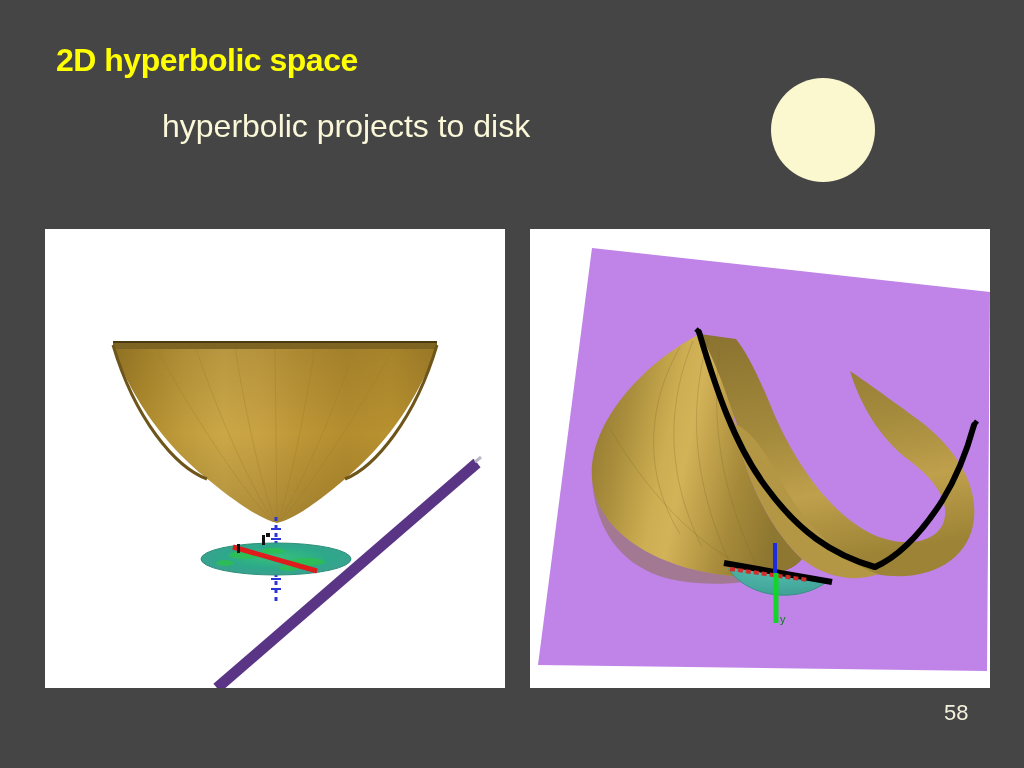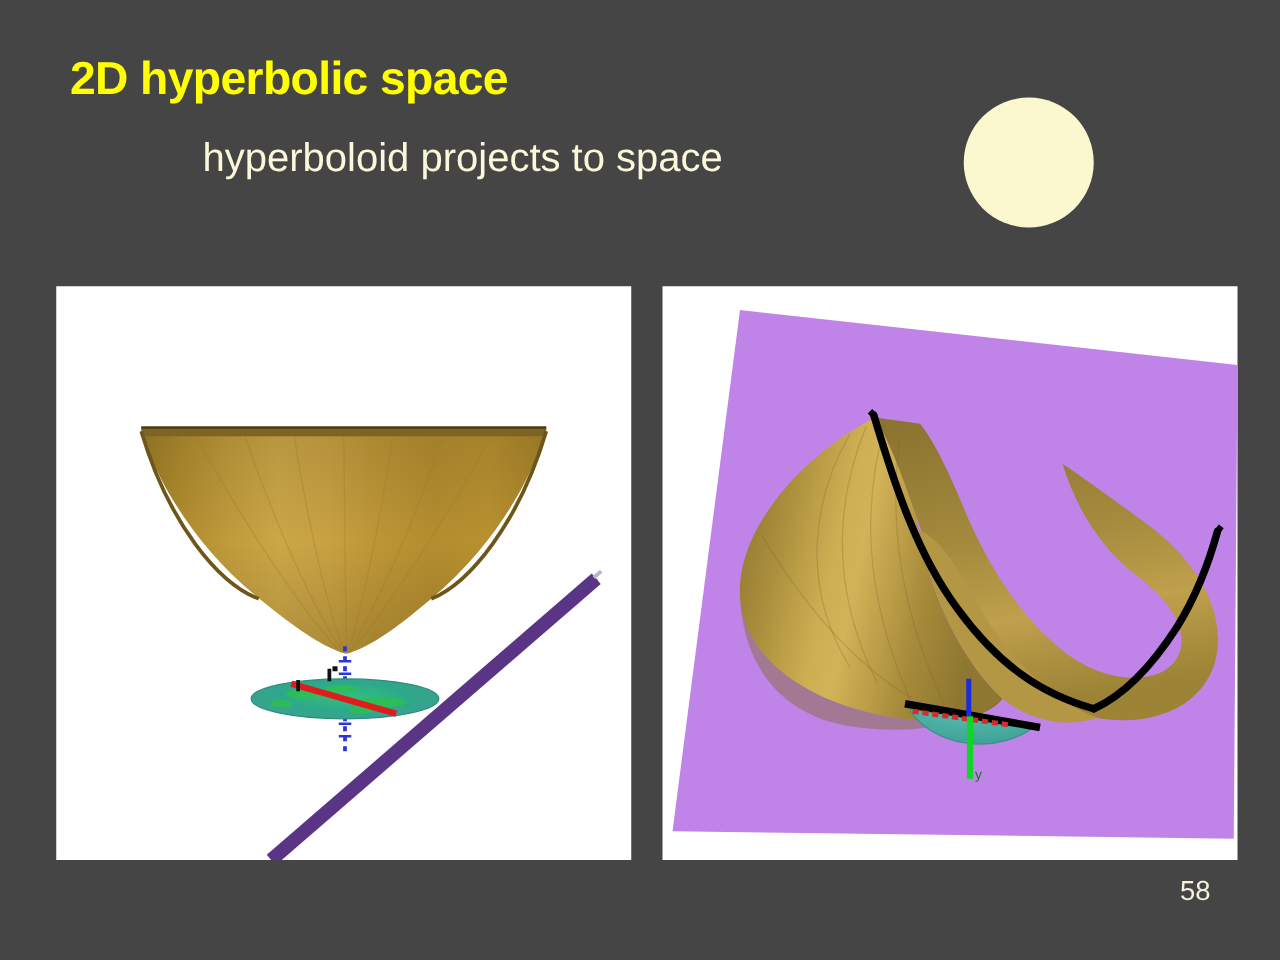--- a/index.html
+++ b/index.html
@@ -19,21 +19,21 @@
     left: 0; top: 0;
     width: 1024px;
     height: 768px;
     background: #454545;
   }
   
   #slide-title {
     position: absolute;
     left: 56px;
     top: 44px;
-    font-size: 37px;
+    font-size: 32px;
     font-weight: bold;
     color: #ffff00;
     letter-spacing: -0.5px;
     white-space: nowrap;
     line-height: 1.0;
   }
   #slide-subtitle {
     position: absolute;
     left: 162px;
     top: 110px;
@@ -83,21 +83,21 @@
     width: 100%;
     height: 100%;
   }
 </style>
 </head>
 <body>
 
 <div id="slide">
 
   <div id="slide-title">2D hyperbolic space</div>
-  <div id="slide-subtitle">hyperboloid projects to space</div>
+  <div id="slide-subtitle">hyperbolic projects to disk</div>
   <div id="deco-circle"></div>
 
   <div class="figure-panel" id="figure-left">
     <svg class="fig-svg" viewBox="0 0 460 459" preserveAspectRatio="none">
       <defs>
         <linearGradient id="goldL" x1="0" y1="0" x2="1" y2="0">
           <stop offset="0" stop-color="#9d7c27"></stop>
           <stop offset="0.10" stop-color="#b08c2e"></stop>
           <stop offset="0.22" stop-color="#c09c3c"></stop>
           <stop offset="0.34" stop-color="#cba747"></stop>

